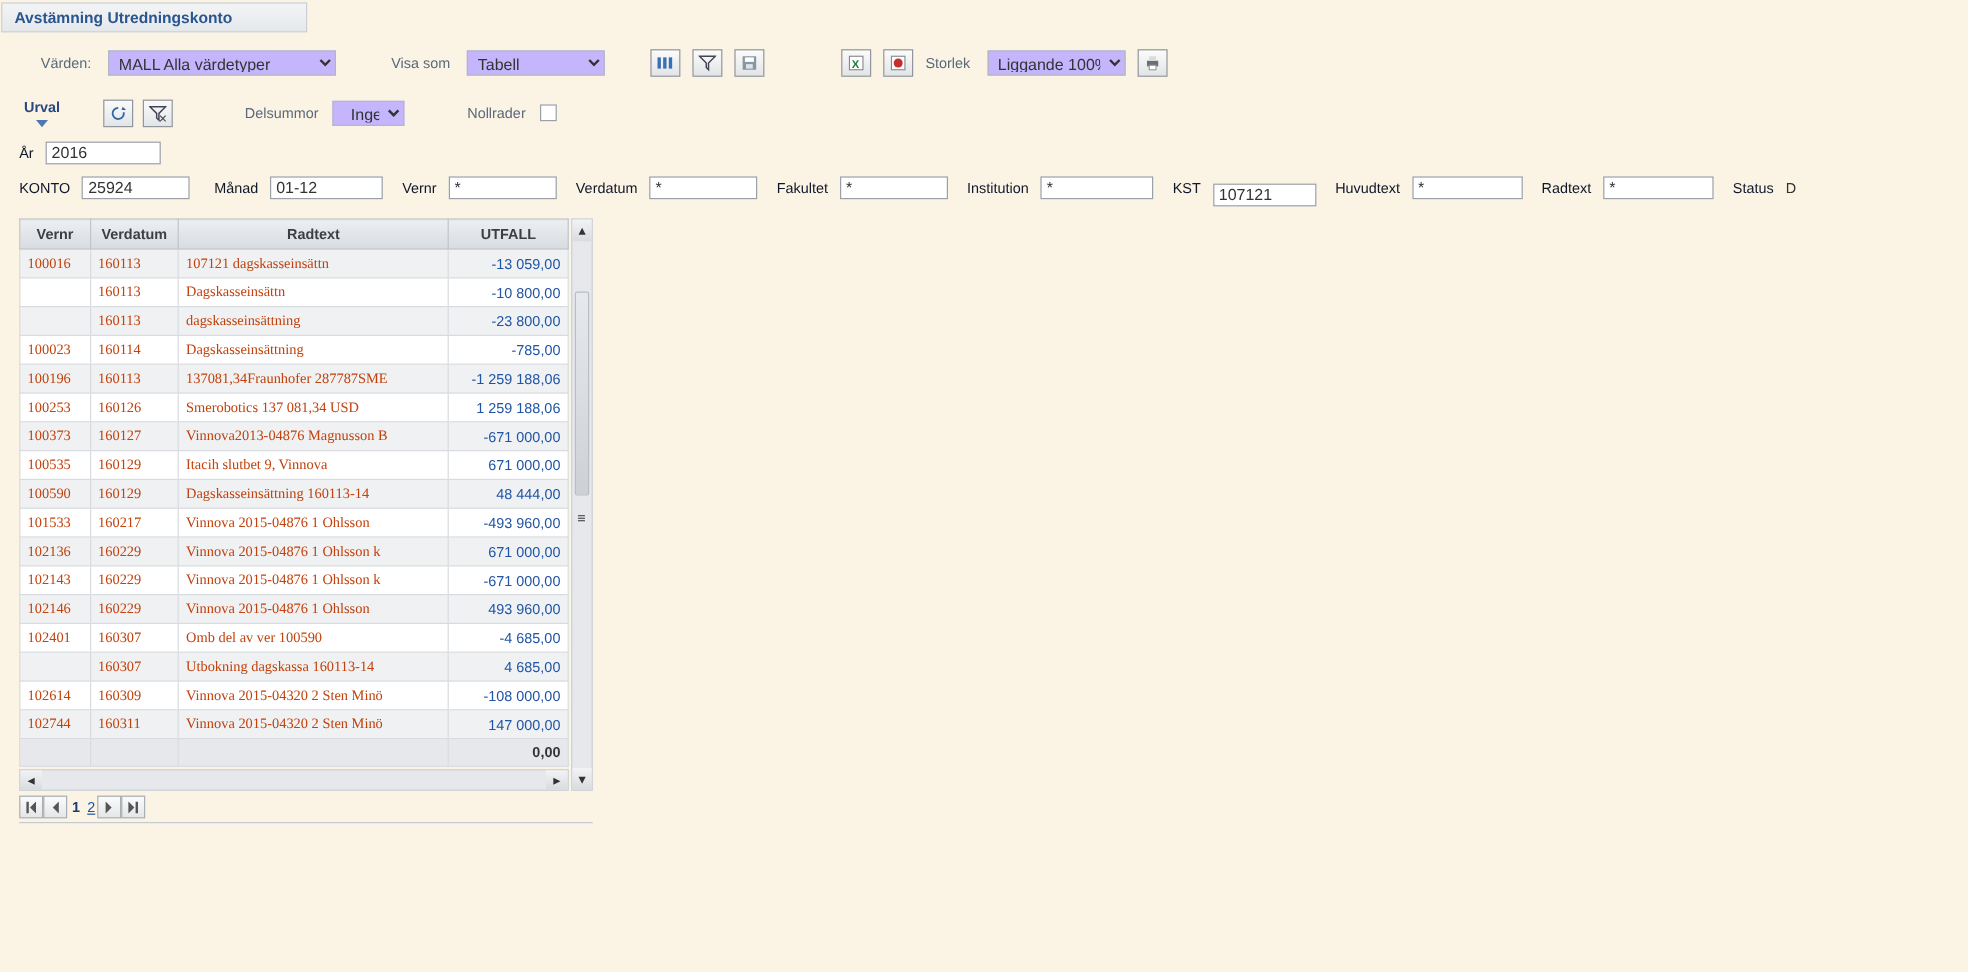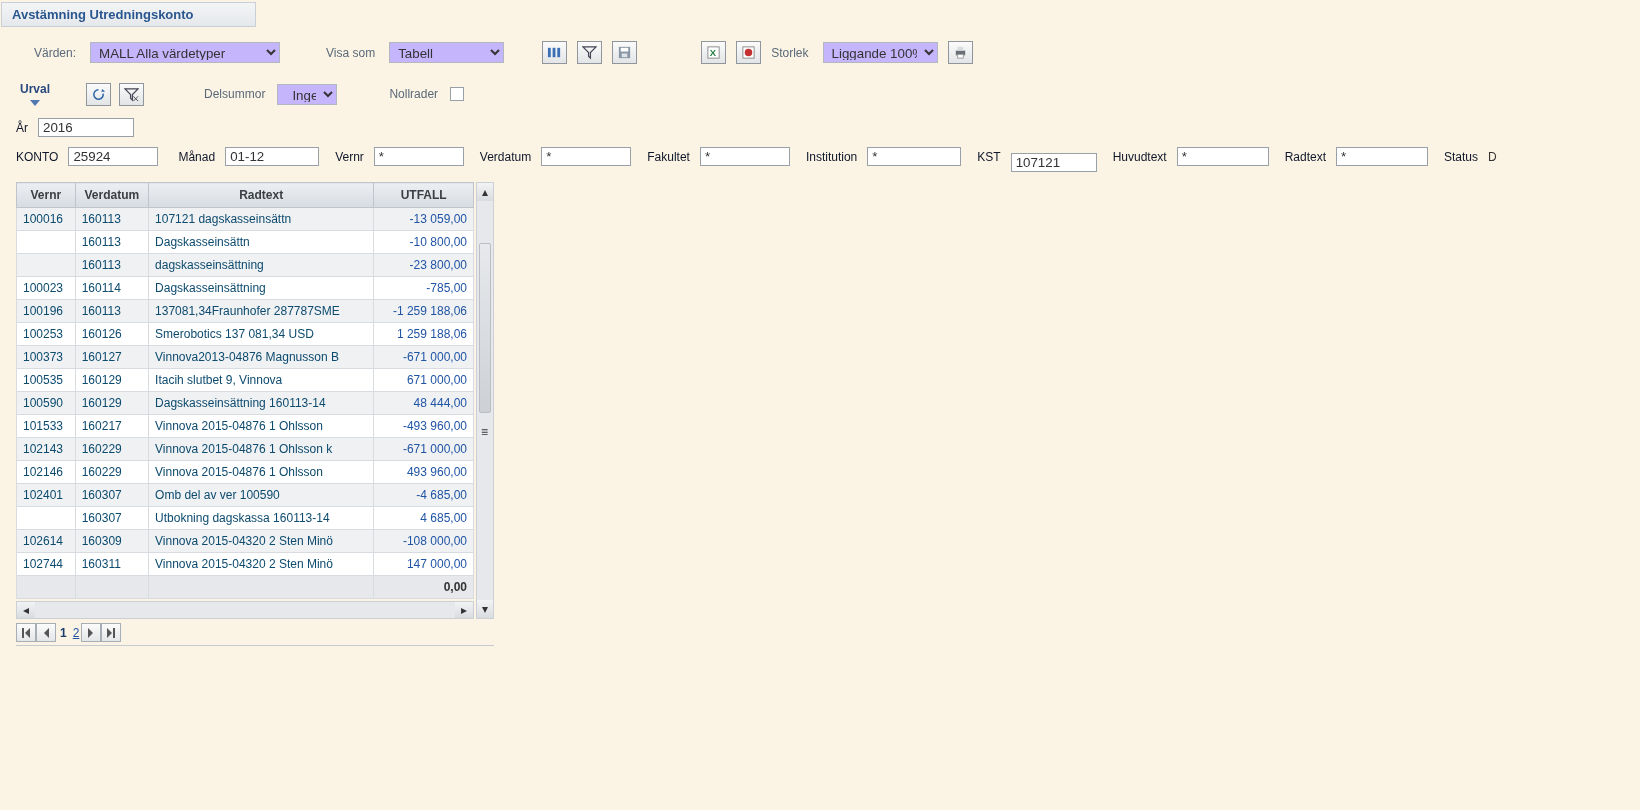--- a/index.html
+++ b/index.html
@@ -33,21 +33,21 @@
   .table-wrap { margin:8px 0 0 16px; width:478px; position:relative;}
   .datatable { border-collapse:collapse; width:458px; font-size:12px; }
   .datatable th { background:linear-gradient(#ECEFF2,#D7DCE1); border:1px solid #BFC5CB; text-align:center; padding:5px 4px; color:#3B3F44; font-weight:bold;}
   .datatable td { border:1px solid #D8DCE0; padding:4px 6px; }
   .datatable tbody tr:nth-child(odd)  td { background:#EFF1F3; }
   .datatable tbody tr:nth-child(even) td { background:#FFFFFF; }
   .c-vernr { width:56px; text-align:left;}
   .c-verdatum { width:70px; text-align:left;}
   .c-radtext { width:215px; text-align:left;}
   .c-utfall { width:95px; text-align:right;}
-  .lnk { color:#0c4a6e;}
+  .lnk { color:#c2410c;font-family:Liberation Serif, serif;}
   .numcell{ text-align:right; color:#2054A5;}
   tfoot td { background:#E6E8EB !important; font-weight:bold;}
 
   .vscroll { position:absolute; right:0; top:0; bottom:0; width:18px; background:#E6E8EB; border:1px solid #CBD0D6;}
   .vscroll .up, .vscroll .down{position:absolute; left:0; width:100%; height:18px; display:flex; align-items:center; justify-content:center; background:linear-gradient(#F2F3F5,#D9DCDF);}
   .vscroll .up{top:0;} .vscroll .down{bottom:0;}
   .vscroll .thumb{position:absolute; left:2px; right:2px; top:60px; height:170px; background:linear-gradient(#E7E9EC,#CDD1D6); border:1px solid #B9BEC4; border-radius:2px;}
   .vscroll .tick{position:absolute; left:4px; right:4px; top:242px; height:10px; }
 
   .hscroll { margin-top:2px; width:458px; height:18px; background:#E6E8EB; border:1px solid #CBD0D6; position:relative;}
@@ -243,20 +243,26 @@
           <td class="c-vernr"><span class="lnk">100590</span></td>
           <td class="c-verdatum"><span class="lnk">160129</span></td>
           <td class="c-radtext"><span class="lnk">Dagskasseinsättning 160113-14</span></td>
           <td class="c-utfall numcell">48 444,00</td>
         </tr>
         <tr>
           <td class="c-vernr"><span class="lnk">101533</span></td>
           <td class="c-verdatum"><span class="lnk">160217</span></td>
           <td class="c-radtext"><span class="lnk">Vinnova 2015-04876 1 Ohlsson</span></td>
           <td class="c-utfall numcell">-493 960,00</td>
+        </tr>
+        <tr>
+          <td class="c-vernr"><span class="lnk">102136</span></td>
+          <td class="c-verdatum"><span class="lnk">160229</span></td>
+          <td class="c-radtext"><span class="lnk">Vinnova 2015-04876 1 Ohlsson k</span></td>
+          <td class="c-utfall numcell">671 000,00</td>
         </tr>
         <tr>
           <td class="c-vernr"><span class="lnk">102143</span></td>
           <td class="c-verdatum"><span class="lnk">160229</span></td>
           <td class="c-radtext"><span class="lnk">Vinnova 2015-04876 1 Ohlsson k</span></td>
           <td class="c-utfall numcell">-671 000,00</td>
         </tr>
         <tr>
           <td class="c-vernr"><span class="lnk">102146</span></td>
           <td class="c-verdatum"><span class="lnk">160229</span></td>

